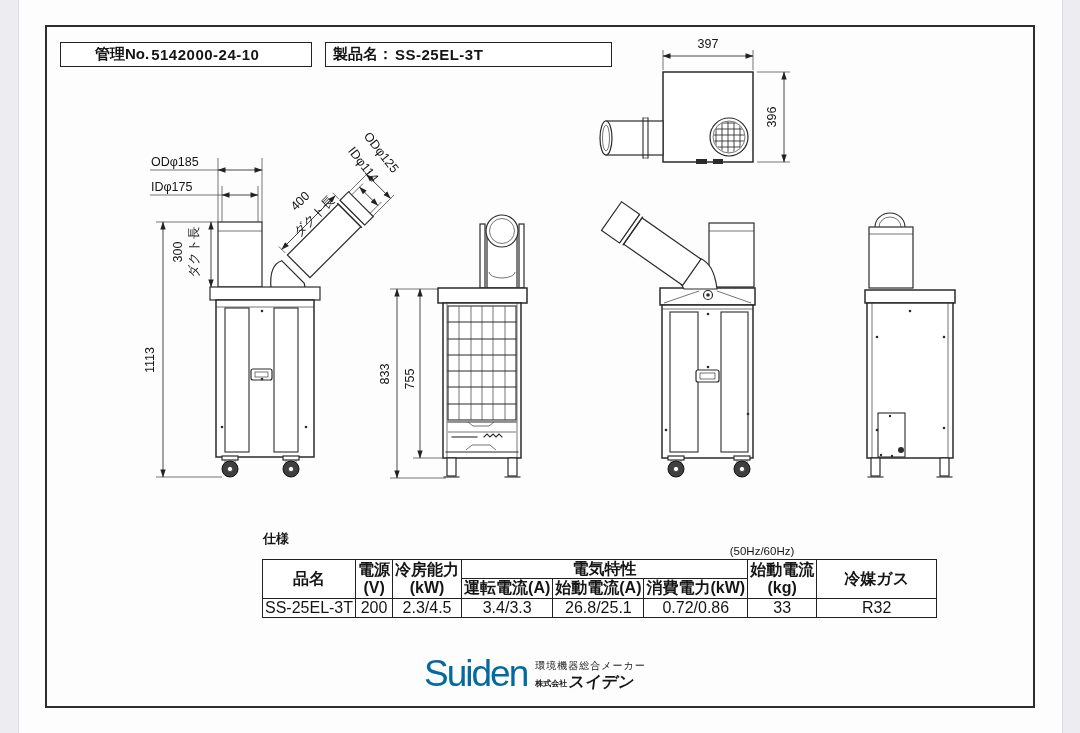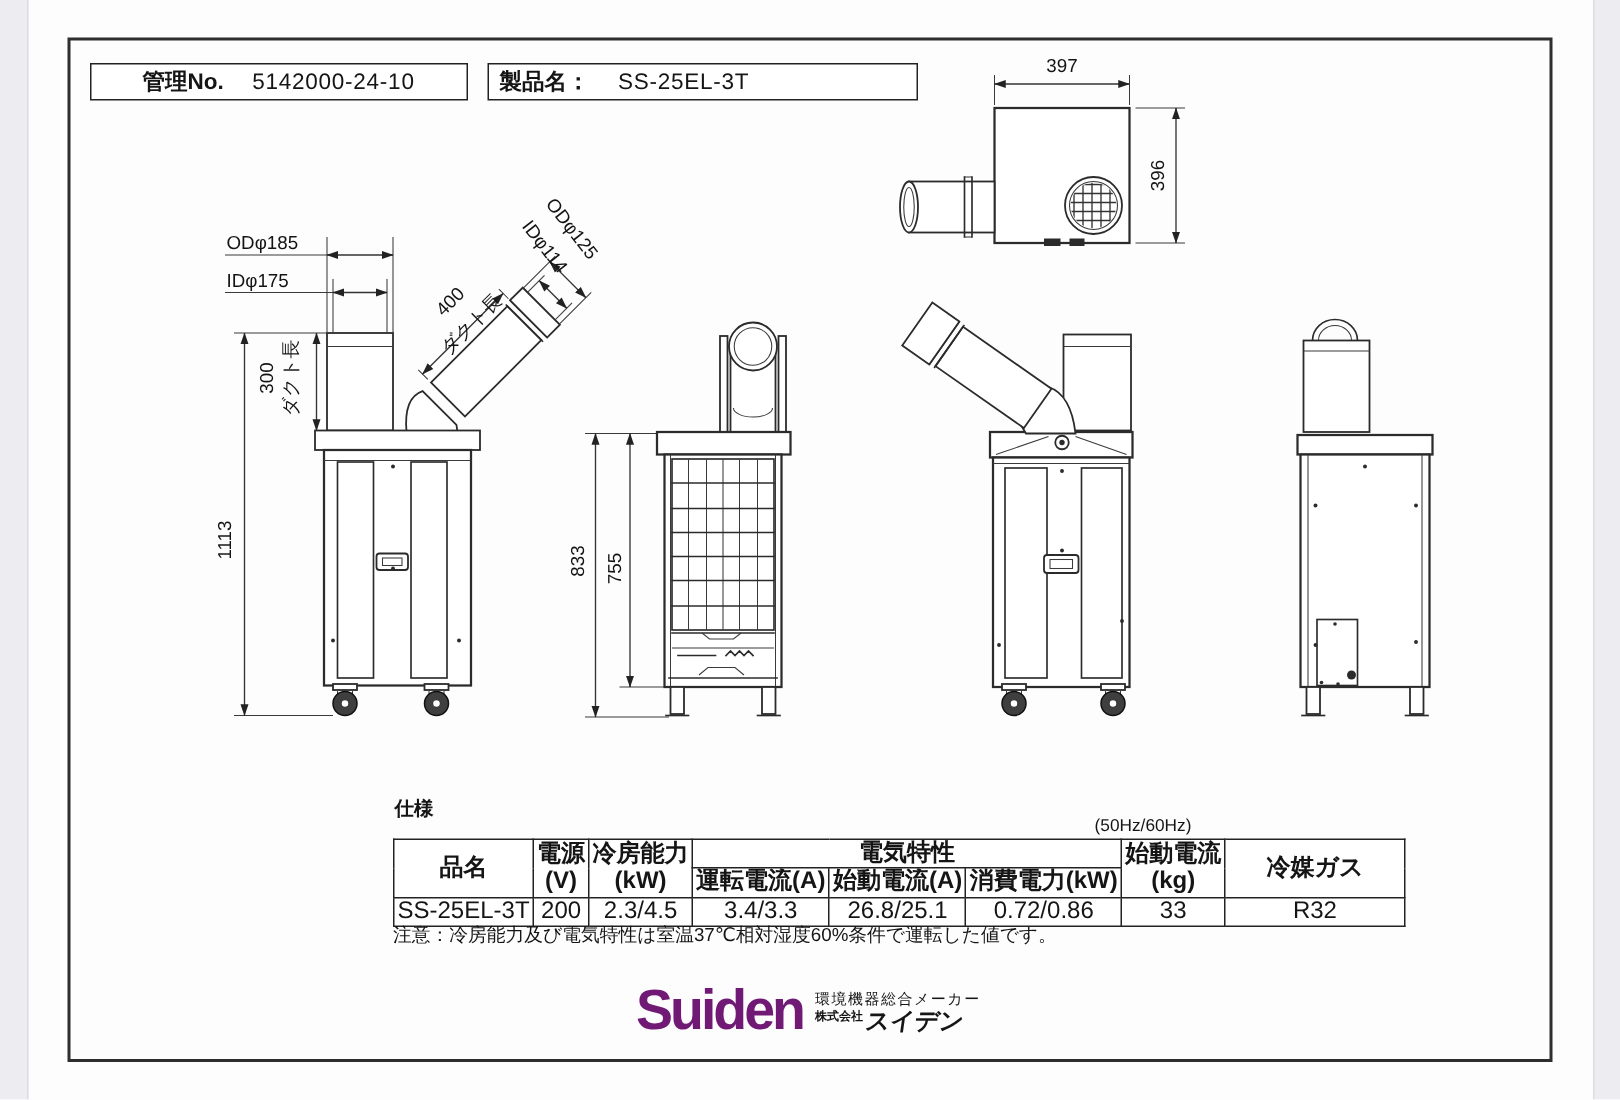--- a/index.html
+++ b/index.html
@@ -6,46 +6,46 @@
   body{width:1080px;height:733px;position:relative;background:#fdfdfd;
        font-family:"Liberation Sans","DejaVu Sans",sans-serif;color:#151515;overflow:hidden;}
   .abs{position:absolute;}
   .edge-strip{top:0;width:18px;height:733px;background:#ececf1;}
   .edge-strip.left{left:0;border-right:1px solid #dcdce2;}
   .edge-strip.right{left:1062px;border-left:1px solid #dcdce2;}
   .frame{left:45px;top:25px;width:990px;height:683px;border:2px solid #2e2e2e;box-sizing:border-box;background:transparent;}
   .titlebox{height:25px;border:1.5px solid #222;box-sizing:border-box;background:#fff;
             display:flex;align-items:center;padding:0 7px;font-size:15px;white-space:nowrap;}
   .titlebox .lbl{font-weight:700;}
-  .titlebox .val{margin-left:19px;letter-spacing:.5px;}
+  .titlebox .val{margin-left:2px;letter-spacing:.5px;font-weight:bold;}
   svg.draw{left:0;top:0;}
   .ln{stroke:#2b2b2b;stroke-width:1.1;fill:none;stroke-linecap:square;}
   .lnf{stroke:#2b2b2b;stroke-width:1.2;fill:#fff;}
   .lnf2{stroke:#2b2b2b;stroke-width:1.5;fill:#fff;}
   .thin{stroke:#3a3a3a;stroke-width:0.7;fill:none;}
   .dim{stroke:#333;stroke-width:0.9;fill:none;}
   .blk{fill:#2b2b2b;stroke:none;}
   .dtxt{font:12.5px "Liberation Sans","DejaVu Sans",sans-serif;fill:#141414;}
   .spec-label{left:263px;top:530px;font-size:13px;font-weight:700;}
   .freq-note{left:702px;top:545px;width:120px;text-align:center;font-size:11.5px;}
   table.spec{position:absolute;left:262px;top:559px;border-collapse:collapse;table-layout:fixed;
              font-size:16px;background:#fff;}
   table.spec td,table.spec th{border:1px solid #222;text-align:center;padding:0 2px;line-height:1.15;
              font-weight:400;overflow:hidden;white-space:nowrap;}
   table.spec th{font-weight:700;}
   table.spec .r1{height:15px;} table.spec .r2{height:16px;} table.spec .r3{height:19px;}
   .unit{display:block;font-weight:700;}
   .notes{left:262px;top:614px;font-size:12.5px;line-height:1.45;}
   .notes .l2{padding-left:42px;}
   .logo{left:424px;top:655px;display:flex;align-items:flex-end;}
-  .logo .brand{font-size:37px;font-weight:700;letter-spacing:-2px;line-height:1;color:#701a75;
+  .logo .brand{font-size:37px;font-weight:400;letter-spacing:-2px;line-height:1;color:#0369a1;
                transform:scaleY(1.02);}
   .logo .right{margin-left:8px;padding-bottom:2px;}
   .logo .tagline{font-size:10px;letter-spacing:1px;color:#161616;}
-  .logo .company{display:flex;margin-top:1px;}
+  .logo .company{display:flex;align-items:flex-end;margin-top:1px;}
   .logo .prefix{font-size:8px;font-weight:700;line-height:1;margin-right:2px;padding-bottom:2px;}
   .logo .cname{font-size:16px;font-weight:900;transform:skewX(-8deg);line-height:1;}
 </style>
 </head>
 <body>
 
 <div class="abs edge-strip left"></div>
 <div class="abs edge-strip right"></div>
 <div class="abs frame"></div>
 
@@ -329,21 +329,20 @@
     <td>3.4/3.3</td>
     <td>26.8/25.1</td>
     <td>0.72/0.86</td>
     <td>33</td>
     <td>R32</td>
   </tr>
 </tbody>
   </table>
 
 <div class="abs notes">
-  <div>注意：冷房能力及び電気特性は室温37℃相対湿度60%条件で運転した値です。</div>
 </div>
 
 <div class="abs logo">
   <div class="brand">Suiden</div>
   <div class="right">
     <div class="tagline">環境機器総合メーカー</div>
     <div class="company">
       <span class="prefix">株式会社</span>
       <span class="cname">スイデン</span>
     </div>

